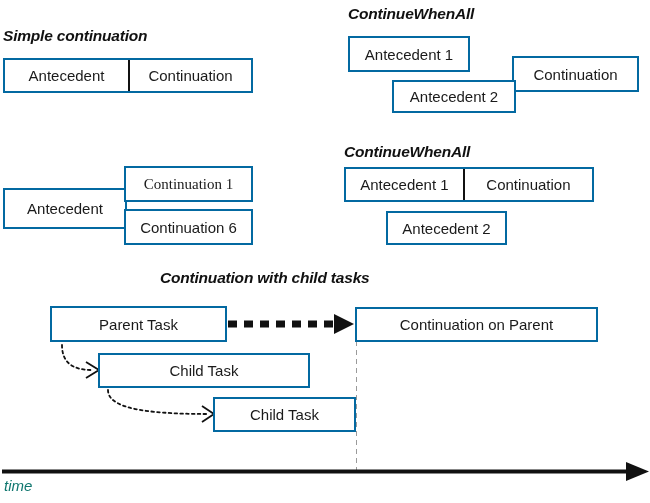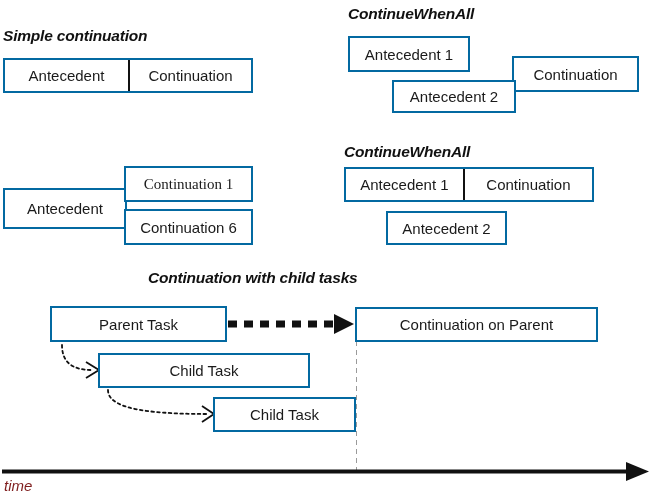--- a/index.html
+++ b/index.html
@@ -54,21 +54,21 @@
     justify-content: center;
     box-sizing: border-box;
   }
   .cell + .cell {
     border-left: 2px solid #111111;
   }
   .time-axis-label {
     position: absolute;
     font-style: italic;
     font-size: 15px;
-    color: #7f1d1d;
+    color: #0f766e;
   }
   svg.overlay {
     position: absolute;
     left: 0;
     top: 0;
     width: 650px;
     height: 503px;
     pointer-events: none;
   }
 </style>
@@ -101,21 +101,21 @@
 
   <div class="section-title" style="left:344px; top:143px; width:250px;">ContinueWhenAll</div>
 
   <div class="task-box split" style="left:344px; top:167px; width:250px; height:35px;">
     <div class="cell" style="width:47.5%;">Antecedent 1</div>
     <div class="cell" style="width:52.5%;">Continuation</div>
   </div>
 
   <div class="task-box" style="left:386px; top:211px; width:121px; height:34px;">Antecedent 2</div>
 
-  <div class="section-title" style="left:148px; top:269px; width:320px;">Continuation with child tasks</div>
+  <div class="section-title" style="left:160px; top:269px; width:320px;">Continuation with child tasks</div>
 
   <svg class="overlay" viewBox="0 0 650 503">
 
     <line x1="356.5" y1="341" x2="356.5" y2="470" stroke="#9a9a9a" stroke-width="1" stroke-dasharray="5,4"></line>
 
     <line x1="228" y1="324" x2="338" y2="324" stroke="#111111" stroke-width="7" stroke-dasharray="9,7" stroke-linecap="butt"></line>
     <polygon points="334,314 354,324 334,334" fill="#111111"></polygon>
 
     <path d="M 62,345 C 62,362 72,370 92,370" fill="none" stroke="#111111" stroke-width="1.8" stroke-dasharray="2.6,3.2" stroke-linecap="round"></path>
     <polyline points="86,362 99,370 86,378" fill="none" stroke="#111111" stroke-width="1.8" stroke-linejoin="miter"></polyline>

